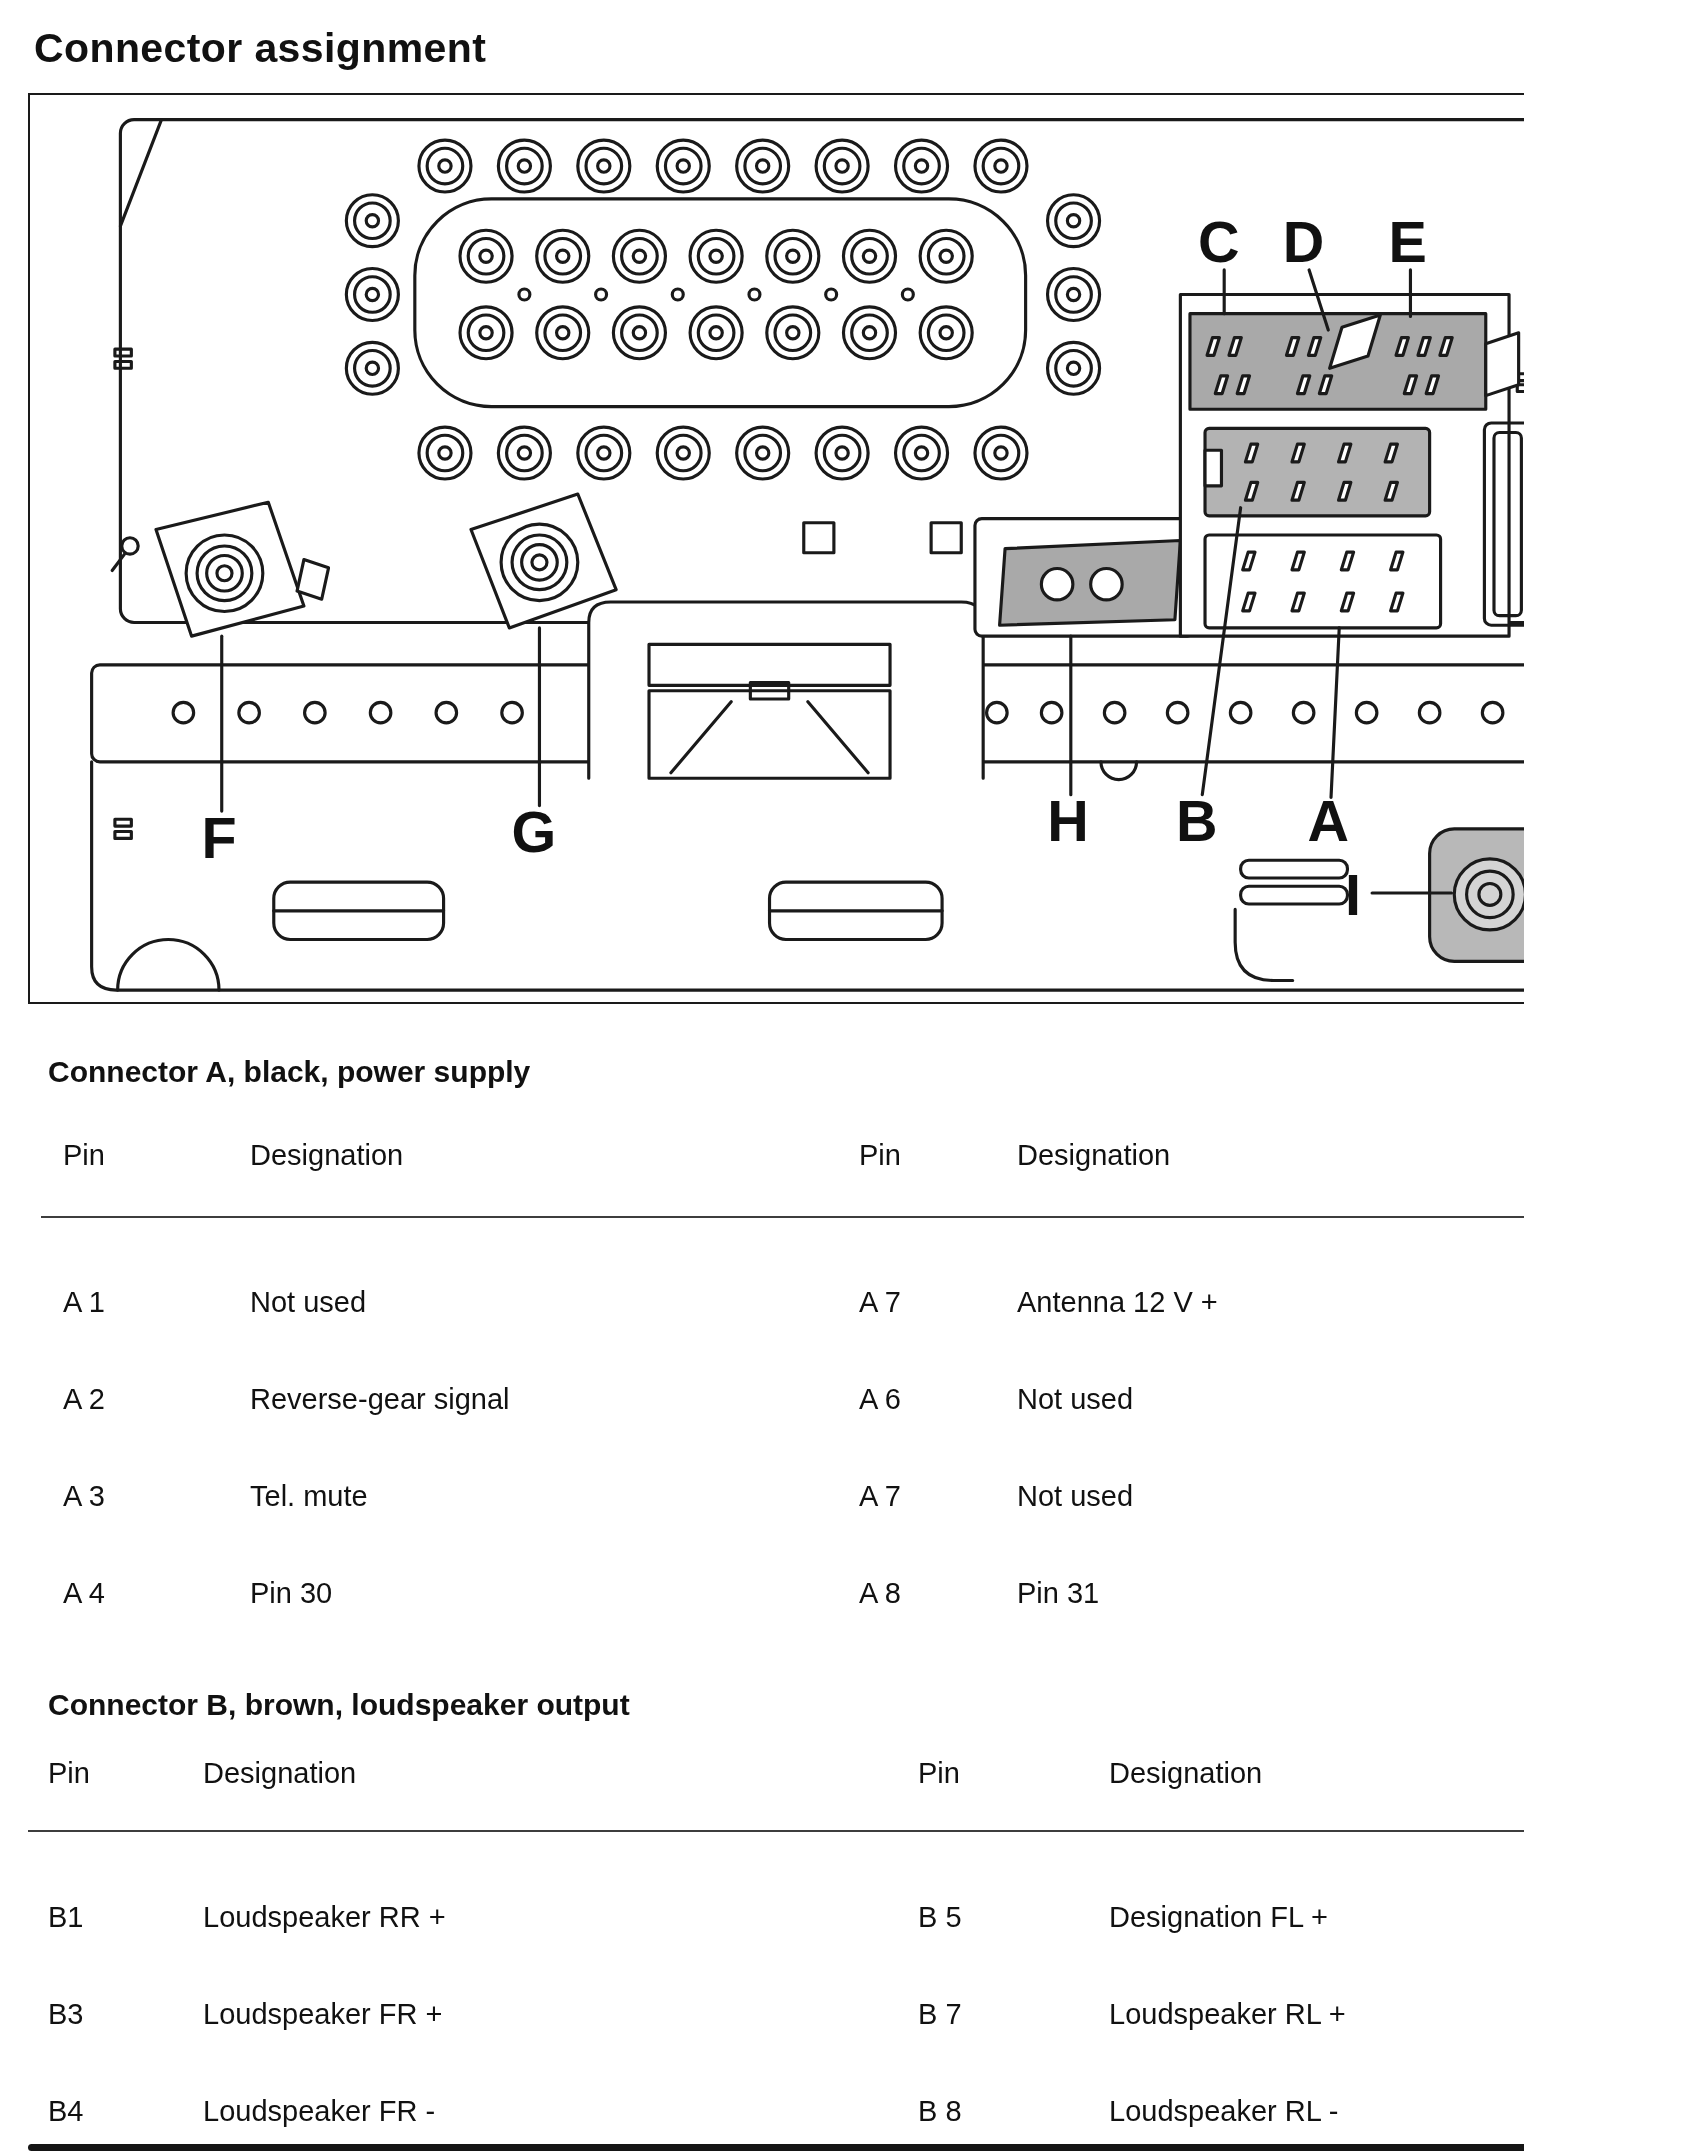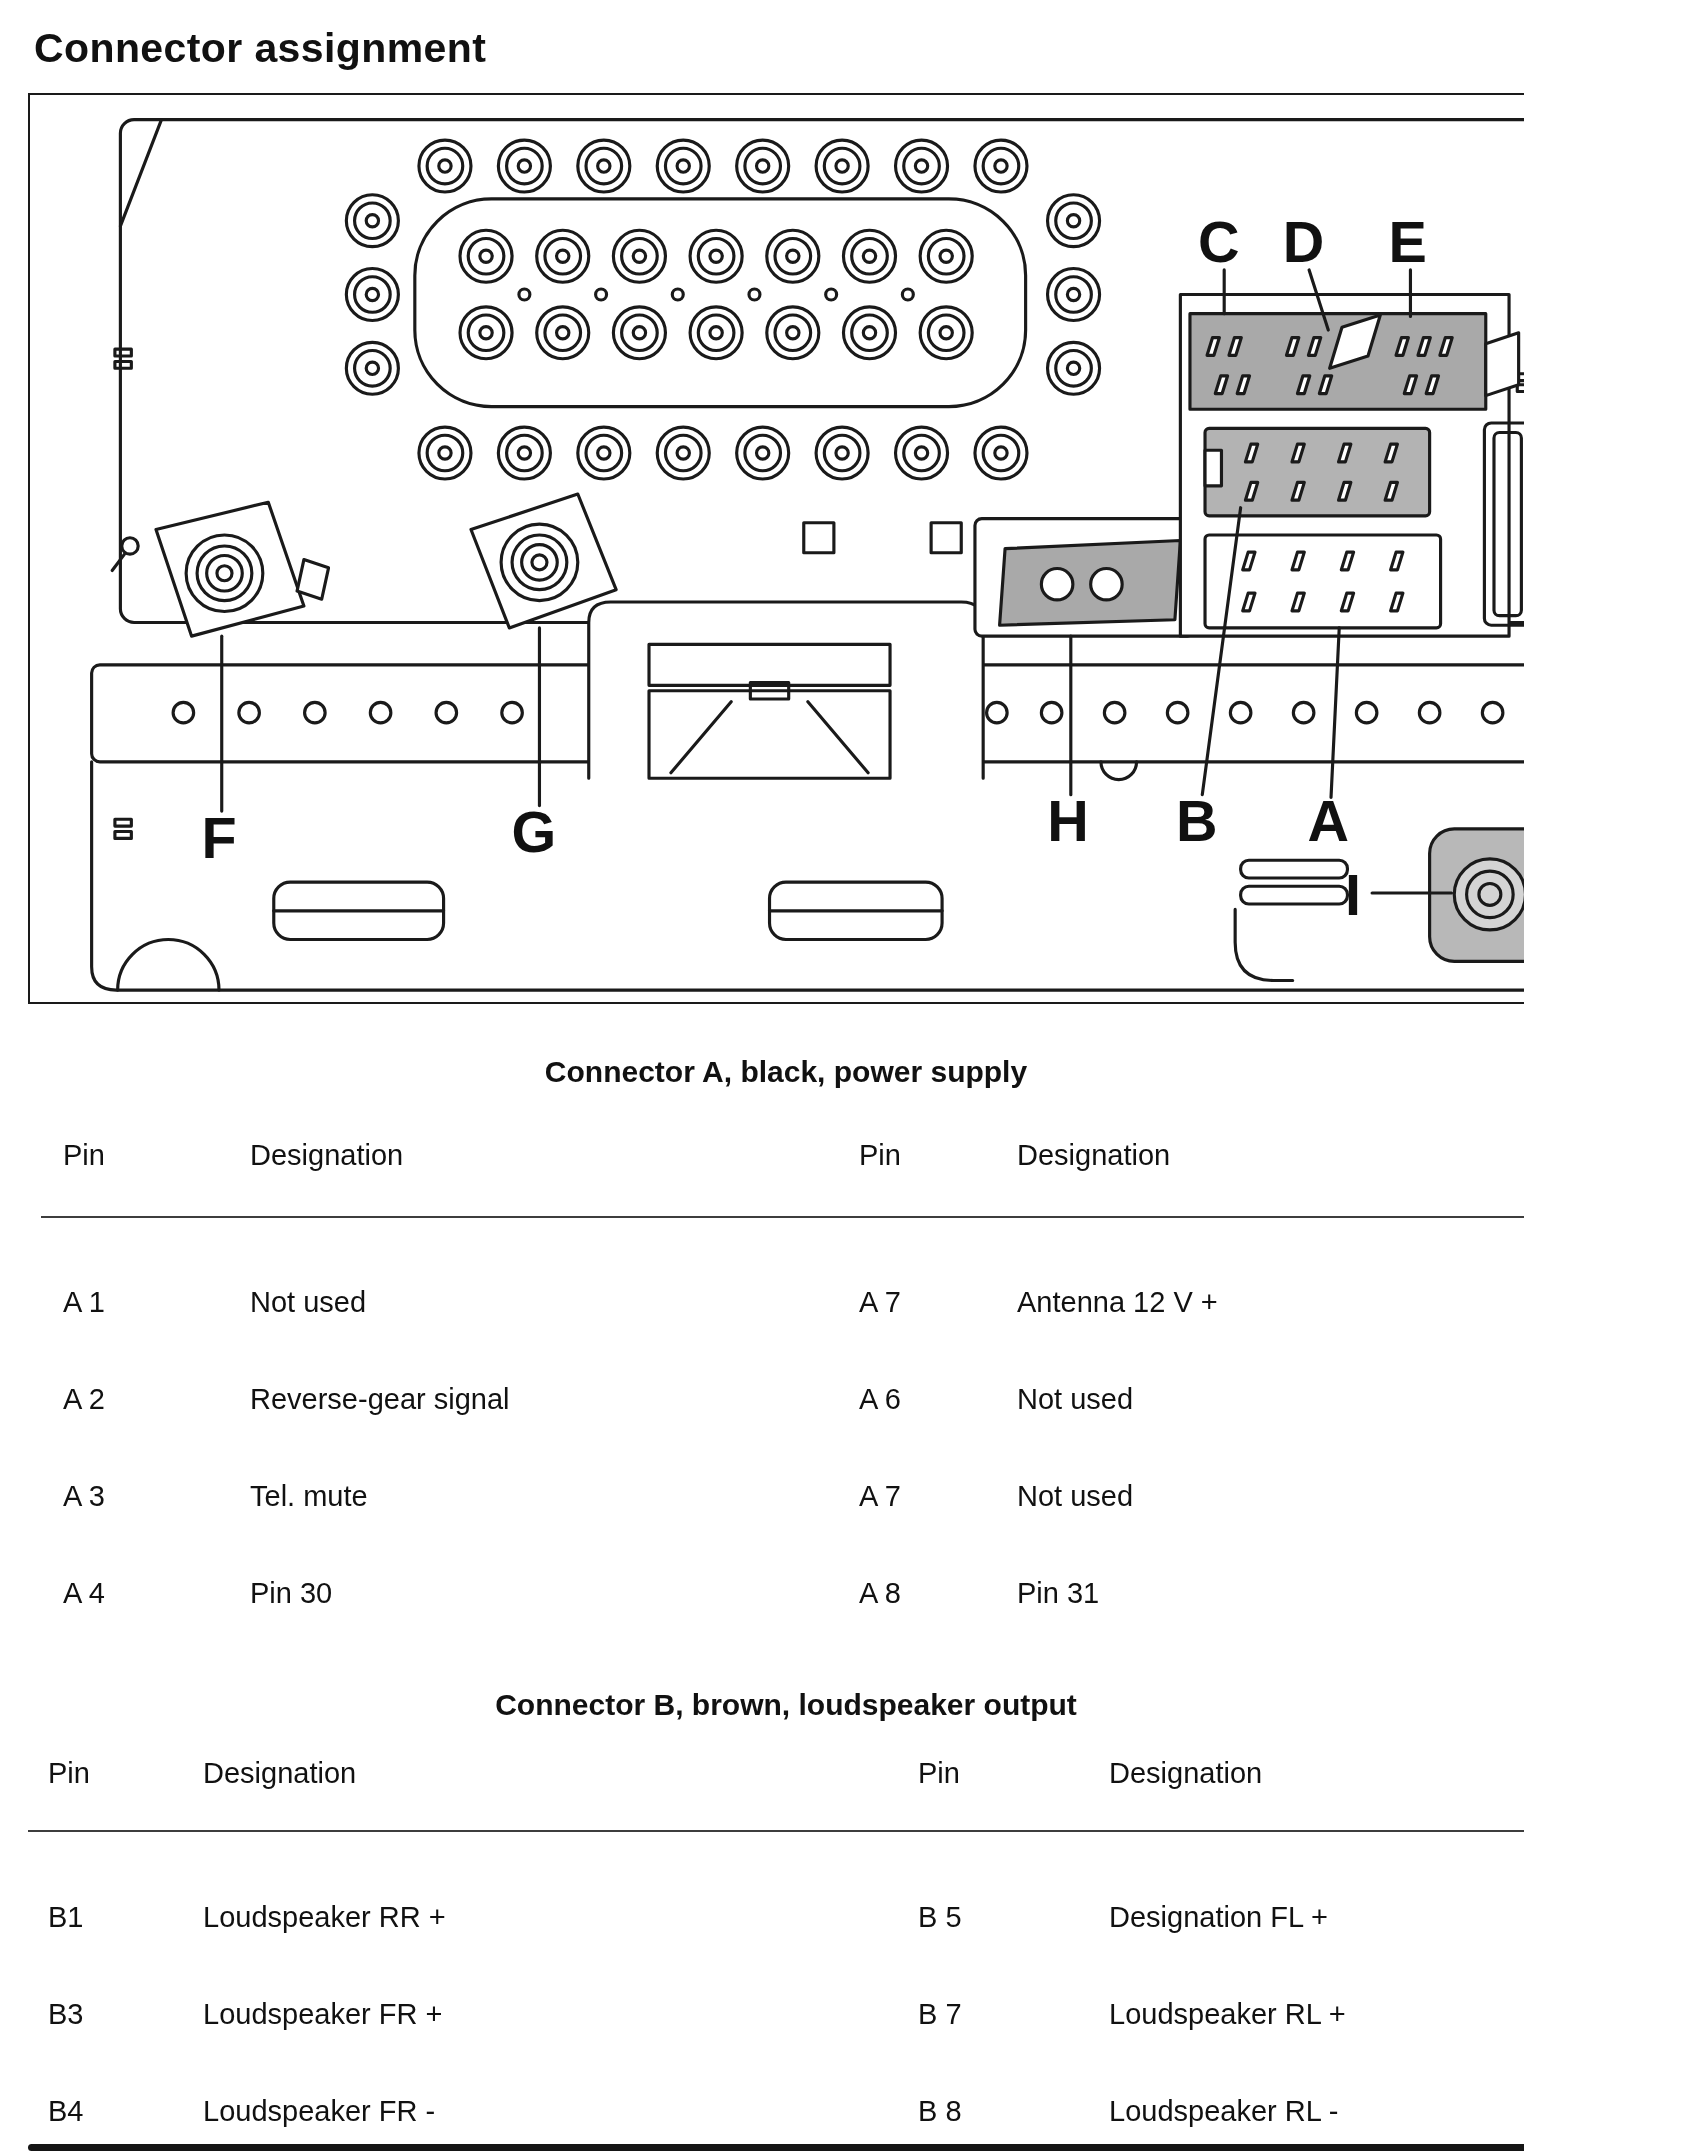--- a/index.html
+++ b/index.html
@@ -9,21 +9,21 @@
     font-family:"Liberation Sans","DejaVu Sans",sans-serif;
     color:#111;
   }
   .page { position:relative; width:1524px; height:2156px; overflow:hidden; }
   .title { margin:25px 0 0 34px; font-size:41px; font-weight:700; letter-spacing:0.4px; }
   .diagram-frame {
     margin:21px 0 0 27.5px; width:1622px; height:911px;
     border:2.7px solid #1a1a1a; background:#fff;
   }
   .diagram-frame svg { display:block; }
-  .sec-h { font-size:30px; font-weight:700;text-align:center; }
+  .sec-h { font-size:30px; font-weight:700; }
   .sec-h-a { margin:51px 0 0 48px; }
   .sec-h-b { margin:14px 0 0 48px; }
   .tbl { font-size:29px; }
   .tbl-a { margin:50px 35px 0 63px; }
   .tbl-b { margin:35px 35px 0 48px; }
   .thead, .trow { display:grid; align-items:start; }
   .tbl-a .thead, .tbl-a .trow { grid-template-columns:187px 609px 158px 1fr; }
   .tbl-b .thead, .tbl-b .trow { grid-template-columns:155px 715px 191px 1fr; }
   .th { font-weight:400; }
   .rule { height:0; border-top:2.7px solid #3d3d3d; }

